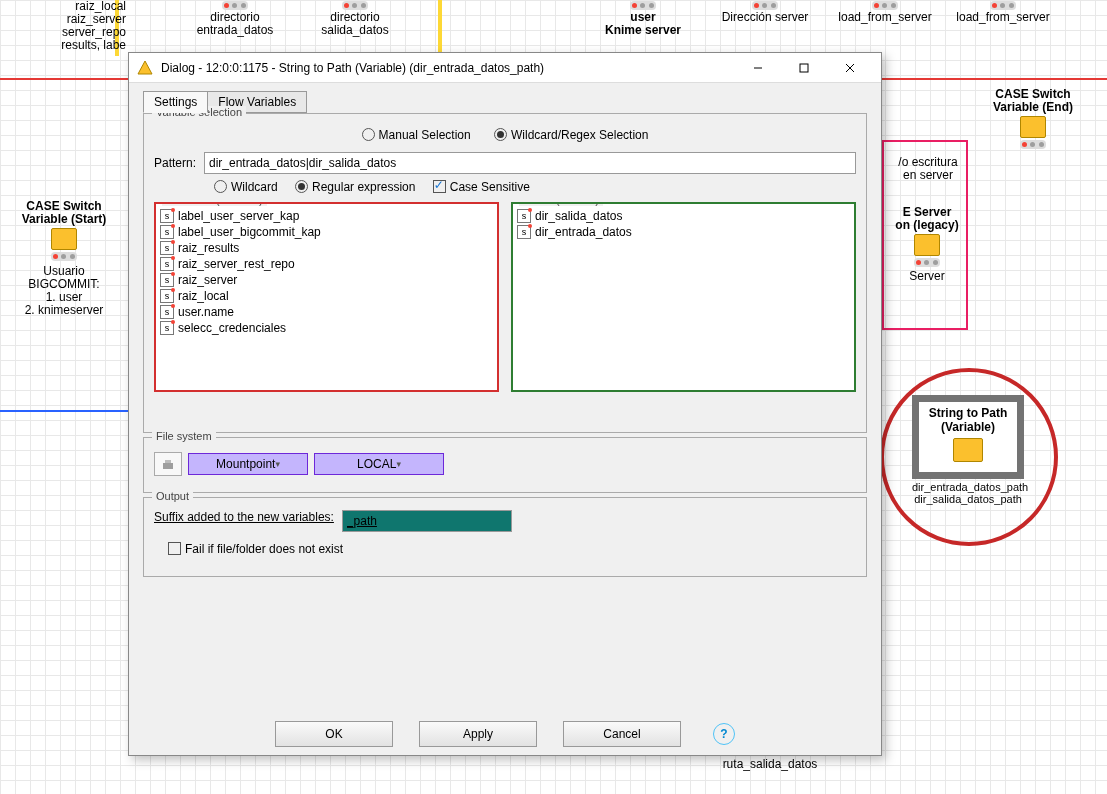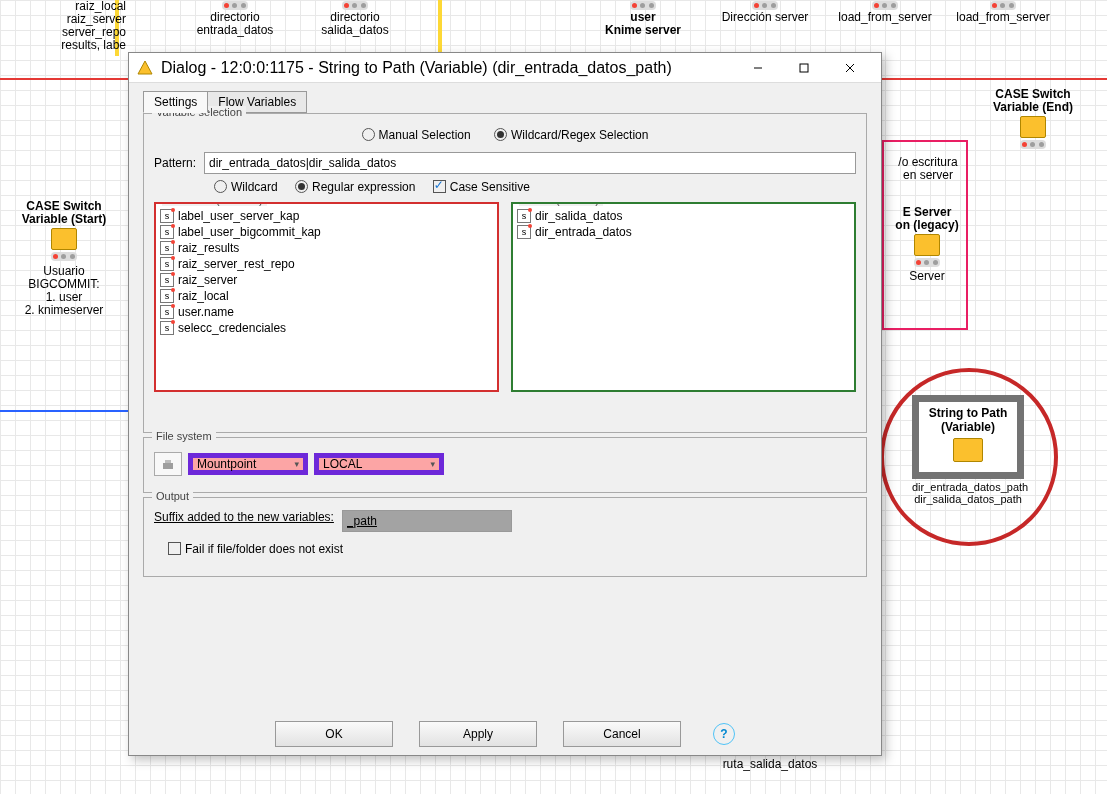--- a/index.html
+++ b/index.html
@@ -12,21 +12,21 @@
 .bg-node .traffic span.red{background:#f44336;}
 .bg-line-red { position: absolute; background: #e53935; height: 2px; }
 .bg-line-blue { position: absolute; background: #2962ff; height: 2px; }
 .bg-line-yellow { position: absolute; background: #fdd835; width: 4px; }
 .bg-rect-magenta { position:absolute; border:2px solid #e91e63; }
 .circle-highlight { position:absolute; width:178px; height:178px; border:4px solid #c62828; border-radius:50%; }
 
 .dialog { position: absolute; left: 128px; top: 52px; width: 754px; height: 704px; background: #f0f0f0; border: 1px solid #888; box-shadow: 4px 4px 10px rgba(0,0,0,.25); display: flex; flex-direction: column; }
 .titlebar { height: 30px; background: #fff; display: flex; align-items: center; padding: 0 8px; border-bottom: 1px solid #ddd; }
 .titlebar .app-icon { width: 16px; height: 16px; margin-right: 8px; }
-.titlebar .title { flex: 1; font-size: 16px; }
+.titlebar .title { flex: 1; font-size: 12px; }
 .winbtn { width: 46px; height: 30px; display: flex; align-items: center; justify-content: center; }
 .winbtn svg { width: 10px; height: 10px; }
 .menubar { height: 22px; background: #f0f0f0; padding: 2px 8px; font-size: 12px; }
 .menubar span { padding: 2px 6px; }
 .tabs { margin: 8px 14px 0 14px; display: flex; }
 .tab { border: 1px solid #999; padding: 3px 10px; background: #e8e8e8; font-size: 12px; margin-right: -1px; }
 .tab.active { background: #f8f8f8; position: relative; z-index: 2; border-bottom-color: #f8f8f8; }
 .fieldset { border: 1px solid #aaa; margin: 2px 14px; padding: 8px 10px; position: relative; }
 .fieldset > .legend { position: absolute; top: -8px; left: 8px; background: #f0f0f0; padding: 0 4px; font-size: 11px; color: #444; }
 .radio-row { text-align: center; margin: 6px 0 10px 0; font-size: 12px; }
@@ -43,24 +43,24 @@
 .two-col { display: flex; gap: 12px; }
 .listbox { flex: 1; border: 2px solid; height: 190px; padding: 4px; background: #fff; overflow: auto; position: relative; }
 .listbox.red { border-color: #d32f2f; }
 .listbox.green { border-color: #2e7d32; }
 .listbox .box-legend { position: absolute; top: -10px; left: 6px; background: #f0f0f0; padding: 0 4px; font-size: 11px; color: #444; }
 .list-item { display: flex; align-items: center; padding: 1px 0; font-size: 12px; }
 .list-item .icon { width: 14px; height: 14px; border: 1px solid #777; margin-right: 4px; display:flex; align-items:center; justify-content:center; font-size:9px; position:relative;}
 .list-item .icon::after{content:''; position:absolute; top:-2px; right:-2px; width:4px; height:4px; background:#f44336; border-radius:50%;}
 .fs-row { display: flex; align-items: center; gap: 6px; }
 .fs-btn { width: 28px; height: 24px; border: 1px solid #aaa; background: #f8f8f8; display:flex; align-items:center; justify-content:center; }
-.select { height: 22px; border: 5px solid #6d28d9; background:#fca5a5; padding:0 4px; display:flex; align-items:center; justify-content:space-between; }
+.select { height: 22px; border: 1px solid #6d28d9; background:#c4b5fd; padding:0 4px; display:flex; align-items:center; justify-content:center; }
 .select .arrow { font-size:9px; color:#555; }
 .output-row { display:flex; align-items:flex-start; gap:8px;text-decoration:underline; }
-.output-row input { border:1px solid #999; padding:3px 4px; width:170px; background:#a3a3a3;}
+.output-row input { border:1px solid #999; padding:3px 4px; width:170px; background:#0f766e;}
 .btnbar { display:flex; justify-content:center; gap:26px; margin:12px 0 8px 0; align-items:center;}
 .btn { width:118px; height:26px; border:1px solid #999; background:linear-gradient(#fafafa,#e2e2e2); text-align:center; line-height:24px; font-size:12px;}
 .help { width:22px; height:22px; border:1px solid #4fc3f7; border-radius:50%; color:#0288d1; display:flex; align-items:center; justify-content:center; font-weight:bold; margin-left:6px;}
 .str2path-node { position:absolute; left:912px; top:395px; width:112px; text-align:center;}
 .str2path-node .box { border:7px solid #737373; padding:4px 2px 6px 2px; background:#fff;}
 .str2path-node .title { font-weight:bold; font-size:12px; line-height:14px;}
 .str2path-node .yellow{ width:30px; height:24px; margin:4px auto; background:#fbc02d; border:1px solid #b08600; border-radius:2px;}
 </style>
 </head>
 <body>

